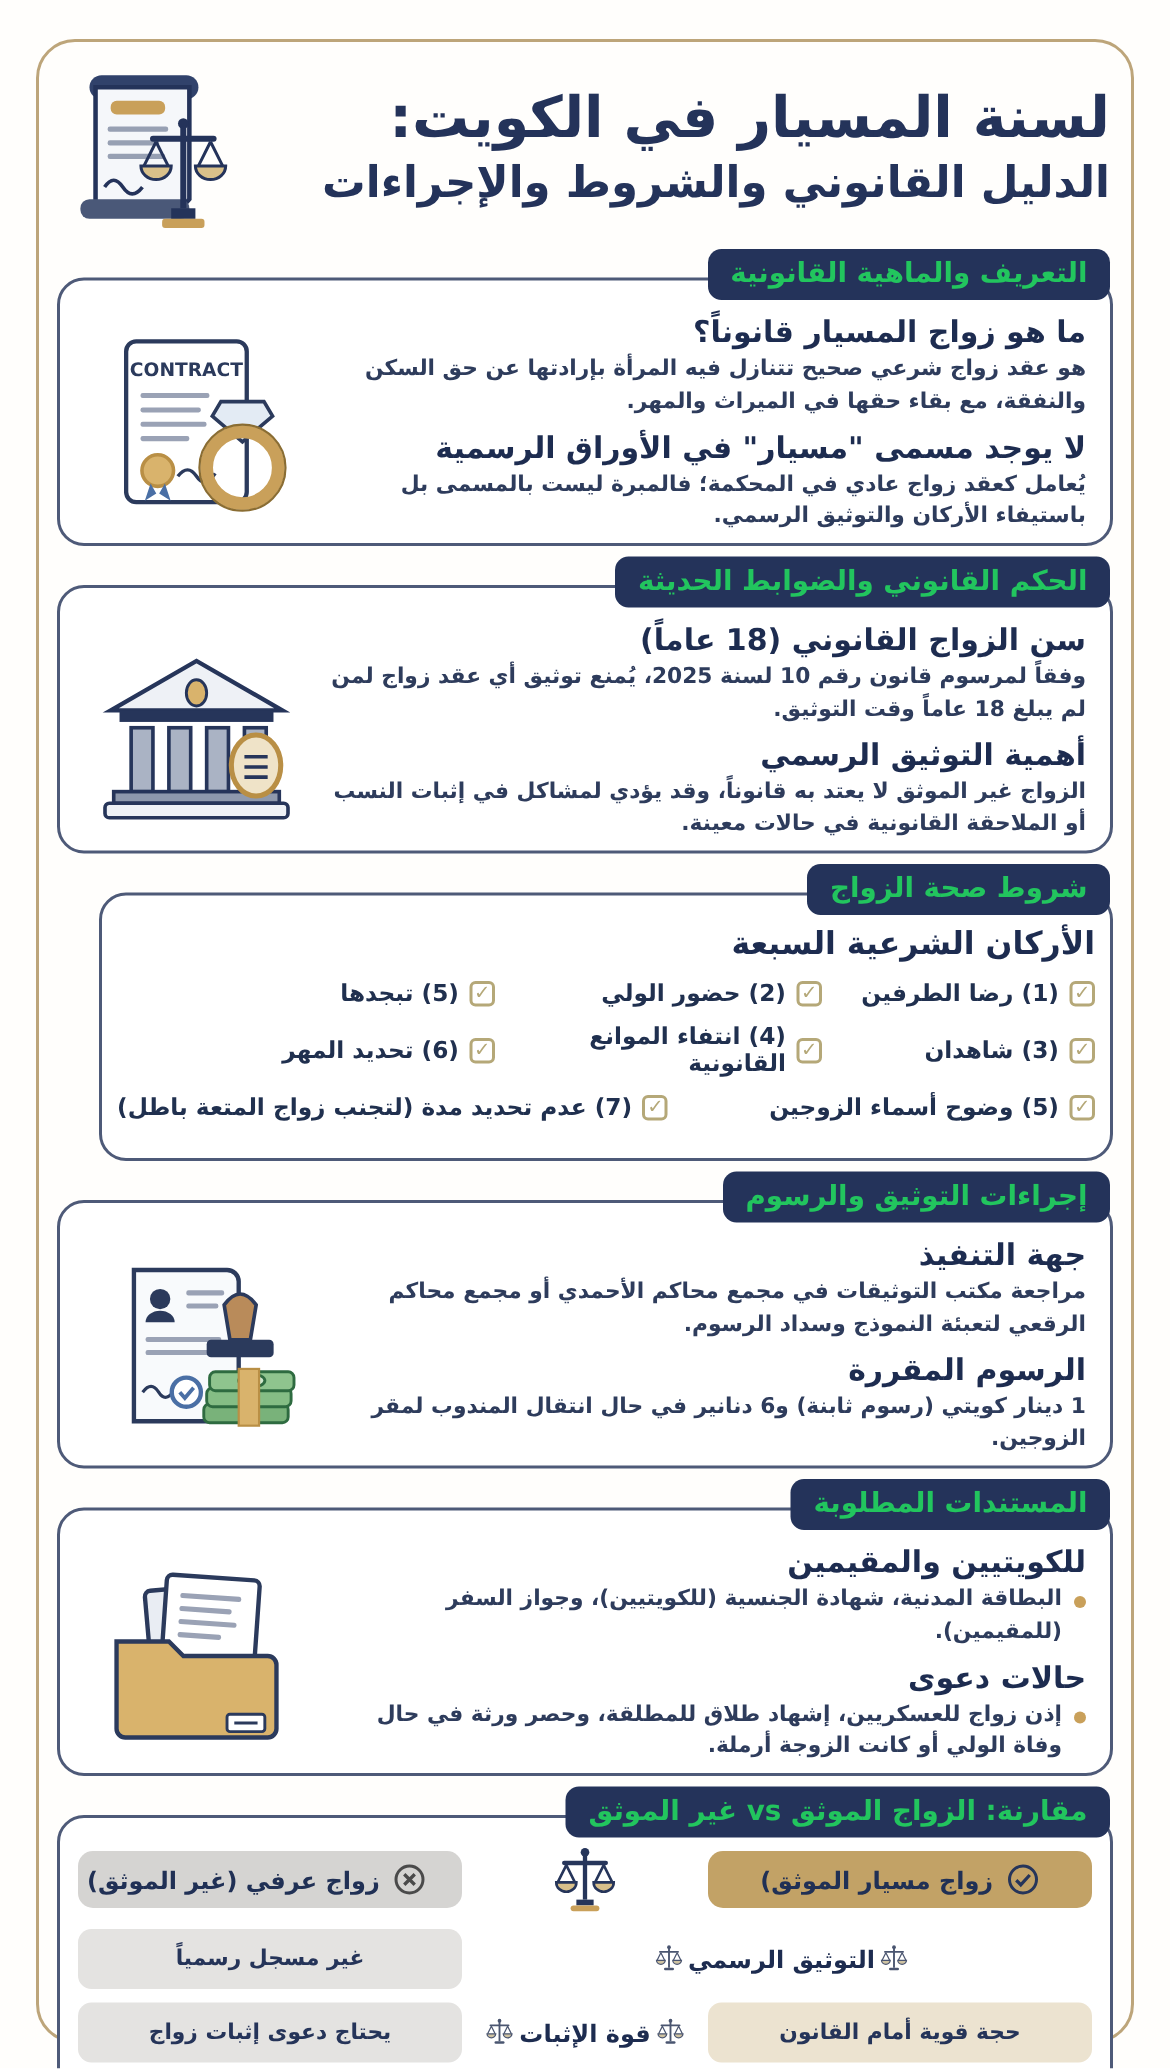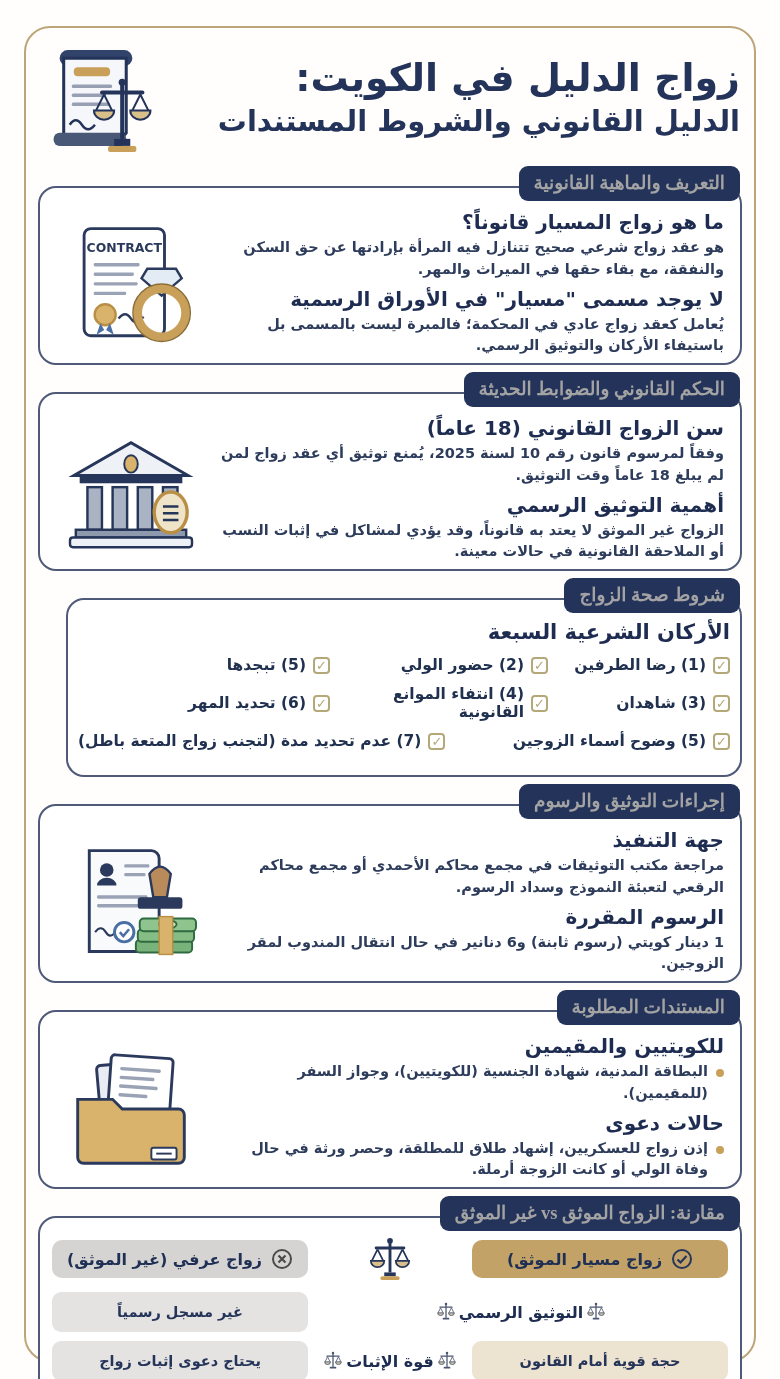--- a/index.html
+++ b/index.html
@@ -19,22 +19,22 @@
   
   .hdr{display:flex; align-items:center; gap:6px; padding:6px 2px 10px;}
   .hdr-icon{width:118px; flex:0 0 118px; display:flex; align-items:center; justify-content:center;}
   .hdr-titles{flex:1; direction:rtl; text-align:right; color:var(--navy); padding-left:4px;}
   .hdr-t1{font-size:38px; font-weight:bold; line-height:1.25;}
   .hdr-t2{font-size:29px; font-weight:bold; line-height:1.3;}
 
   
   .section{margin-bottom:7px; direction:rtl;}
   .tab{position:relative; z-index:2; width:max-content; margin:0 2px -15px auto;
-    background:var(--navy); color:#a3a3a3; font-size:18.5px; font-weight:bold;
-    padding:6px 15px 7px; border-radius:9px; direction:rtl;font-family:Liberation Serif, serif;}
+    background:var(--navy); color:#22c55e; font-size:18.5px; font-weight:bold;
+    padding:6px 15px 7px; border-radius:9px; direction:rtl;}
   .section .tab{margin-right:2px; margin-left:auto;}
   .box{position:relative; z-index:1; background:#fff; border:2px solid var(--box_border);
     border-radius:18px; padding:20px 16px 0; direction:rtl;}
   .row-flex{display:flex; direction:rtl; gap:8px; align-items:center;}
   .sec-text{flex:1; text-align:right;}
   .sec-icon{flex:0 0 150px; display:flex; align-items:center; justify-content:center;}
   .h-sub{font-size:20px; font-weight:bold; color:var(--navy_text); margin:2px 0 3px;}
   .p-body{font-size:14.5px; font-weight:bold; color:var(--body_text); line-height:1.5; margin-bottom:6px;}
   .bullet-line{display:flex; direction:rtl; gap:8px; align-items:flex-start; margin-bottom:6px;}
   .dot{flex:0 0 8px; width:8px; height:8px; border-radius:50%; background:var(--gold); margin-top:8px;}
@@ -50,21 +50,21 @@
     display:flex; align-items:center; justify-content:center; color:var(--check);
     font-size:13px; line-height:1; font-weight:bold;}
 
   
   .cmp-box{padding:16px 12px 12px;}
   .cmp-head{display:flex; direction:rtl; align-items:center; gap:6px; margin:2px 0 10px;}
   .chip{display:flex; direction:rtl; align-items:center; justify-content:center; gap:9px;
     width:256px; border-radius:10px; padding:8px 6px;
     font-size:16px; font-weight:bold; color:#203055;}
   .chip-right{background:var(--chip_gold);}
-  .chip-left{background:var(--chip_gray);}
+  .chip-left{background:var(--chip_gray);justify-content:flex-end;}
   .cmp-center{flex:1; display:flex; align-items:center; justify-content:center;}
   .cmp-row{display:flex; direction:rtl; align-items:center; gap:6px; margin:9px 0;}
   .cmp-cell{width:256px; border-radius:9px; padding:12px 6px; text-align:center;
     font-size:14.5px; font-weight:bold; color:#253459;}
   .cell-right{background:var(--cell_cream);}
   .cell-left{background:var(--cell_gray);}
   .cmp-attr{flex:1; display:flex; direction:rtl; align-items:center; justify-content:center; gap:3px;
     font-size:16px; font-weight:bold; color:var(--navy_text); white-space:nowrap;}
   .scales-slot{display:inline-flex; width:20px; height:20px;}
 </style>
@@ -93,22 +93,22 @@
             <path d="M60 54 l-8 16 M60 54 l8 16" stroke="#24335a" stroke-width="2" fill="none"></path>
             <path d="M50 70 a10 9 0 0 0 20 0 z" fill="#d9c08a" stroke="#24335a" stroke-width="2"></path>
             <path d="M96 54 l-8 16 M96 54 l8 16" stroke="#24335a" stroke-width="2" fill="none"></path>
             <path d="M86 70 a10 9 0 0 0 20 0 z" fill="#d9c08a" stroke="#24335a" stroke-width="2"></path>
             <rect x="70" y="98" width="16" height="7" fill="#24335a"></rect>
             <rect x="64" y="105" width="28" height="6" rx="2" fill="#c9a05a"></rect>
           </g>
         </svg>
       </div>
       <div class="hdr-titles">
-        <div class="hdr-t1">زواج الدليل في الكويت:</div>
-        <div class="hdr-t2">الدليل القانوني والشروط المستندات</div>
+        <div class="hdr-t1">لسنة المسيار في الكويت:</div>
+        <div class="hdr-t2">الدليل القانوني والشروط والإجراءات</div>
       </div>
     </div>
 
     <div class="section">
       <div class="tab">التعريف والماهية القانونية</div>
       <div class="box row-flex">
         <div class="sec-text">
           <div class="h-sub">ما هو زواج المسيار قانوناً؟</div>
           <div class="p-body">هو عقد زواج شرعي صحيح تتنازل فيه المرأة بإرادتها عن حق السكن والنفقة، مع بقاء حقها في الميراث والمهر.</div>
           <div class="h-sub">لا يوجد مسمى "مسيار" في الأوراق الرسمية</div>

